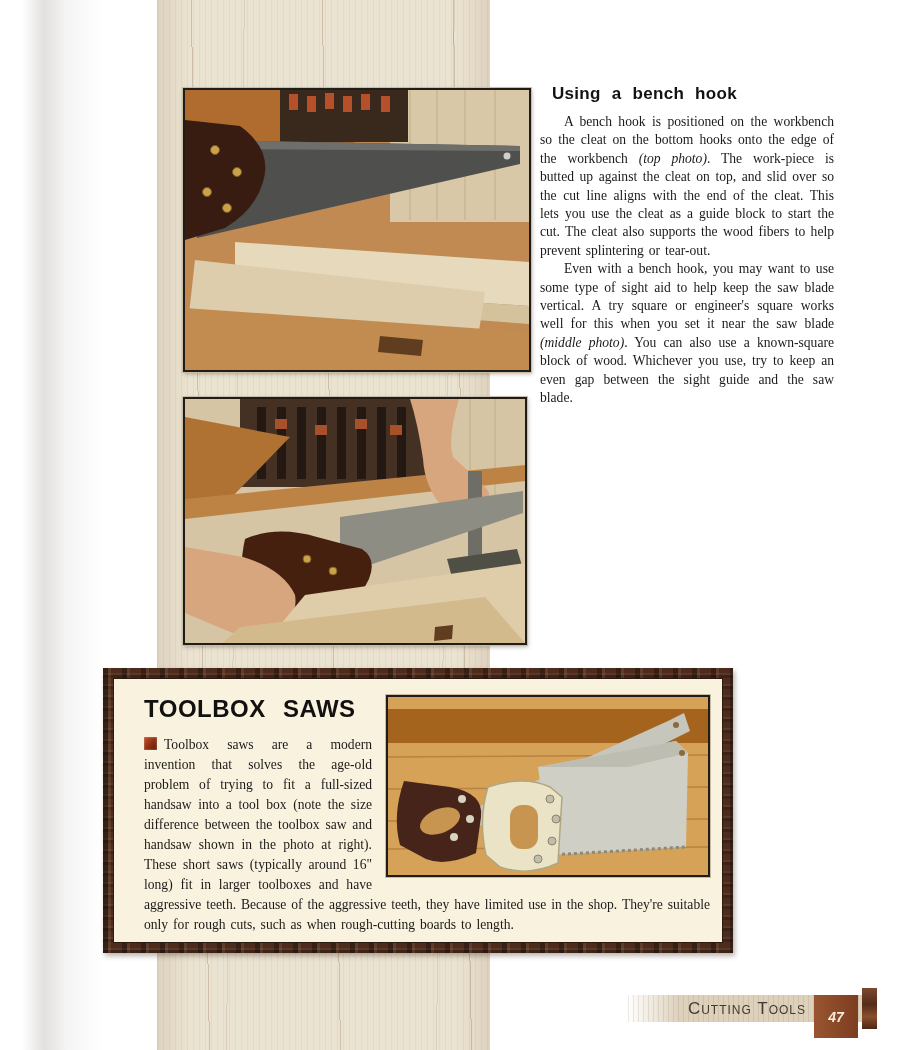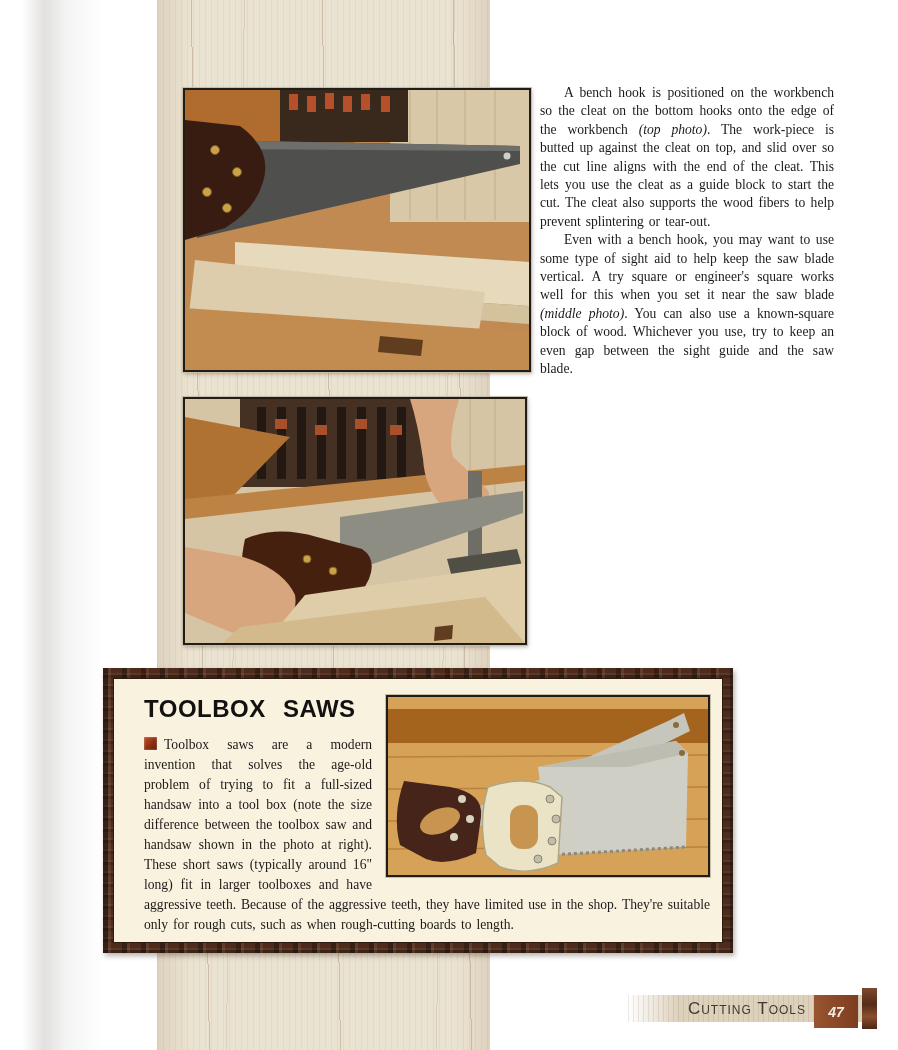--- a/index.html
+++ b/index.html
@@ -54,21 +54,21 @@
     box-shadow:inset 0 0 2px rgba(255,255,255,0.5);}
 
   
   .footer-strip{position:absolute;left:628px;top:995px;width:234px;height:27px;
     background-color:#ddd1bc;
     background-image:
       repeating-linear-gradient(90deg,rgba(140,112,82,0.16) 0 1px,rgba(0,0,0,0) 1px 5px),
       linear-gradient(90deg,#ffffff 0%,rgba(255,255,255,0) 22%);}
   .footer-label{position:absolute;right:56px;top:4px;font-family:Liberation Sans, sans-serif;
     font-variant:small-caps;font-size:17px;letter-spacing:1px;color:#403a30;}
-  .page-badge{position:absolute;right:4px;top:0;width:44px;height:33px;
+  .page-badge{position:absolute;right:4px;top:0;width:44px;height:43px;
     background:linear-gradient(90deg,#9a5530,#7c3d20);display:flex;align-items:center;justify-content:center;}
   .page-badge span{font-family:"Liberation Sans",sans-serif;font-weight:bold;font-style:italic;
     font-size:14px;color:#f5ede0;}
   .wood-end-cap{position:absolute;right:-15px;top:-7px;width:15px;height:41px;
     background:linear-gradient(180deg,#7c4a30 0%,#552c18 40%,#8a4e2e 70%,#4c2614 100%);
     background-color:#613219;}
 </style>
 </head>
 <body>
 
@@ -153,20 +153,21 @@
           <circle cx="132" cy="200" r="4"></circle>
       </g>
       <path d="M0,148 L58,158 Q98,170 110,196 Q114,220 88,230 L58,238 Q28,226 0,214 Z" fill="#d7a57e"></path>
       <polygon points="120,196 340,164 340,244 80,244" fill="#decda8"></polygon>
       <polygon points="55,228 300,198 340,244 38,244" fill="#d2ba8c"></polygon>
       <polygon points="250,228 268,226 267,240 249,242" fill="#5f3d1e"></polygon>
     </svg>
   </figure>
 
   <div class="right-col">
+    <h2 class="h-sans">Using a bench hook</h2>
     <p class="body-p"><span>A bench hook is positioned on the workbench so the cleat on the bottom hooks onto the edge of the workbench </span><em>(top photo)</em><span>. The work-piece is butted up against the cleat on top, and slid over so the cut line aligns with the end of the cleat. This lets you use the cleat as a guide block to start the cut. The cleat also supports the wood fibers to help prevent splintering or tear-out.</span></p>
     <p class="body-p"><span>Even with a bench hook, you may want to use some type of sight aid to help keep the saw blade vertical. A try square or engineer's square works well for this when you set it near the saw blade </span><em>(middle photo)</em><span>. You can also use a known-square block of wood. Whichever you use, try to keep an even gap between the sight guide and the saw blade.</span></p>
   </div>
 
   <aside class="sidebar-box">
     <div class="sidebar-inner">
       <figure class="sidebar-photo" style="margin:2px 0 8px 14px;">
         <svg width="320" height="174" viewBox="0 0 320 174">
           <rect width="320" height="174" fill="#d6a258"></rect>
           <rect y="12" width="320" height="34" fill="#a4641e"></rect>

